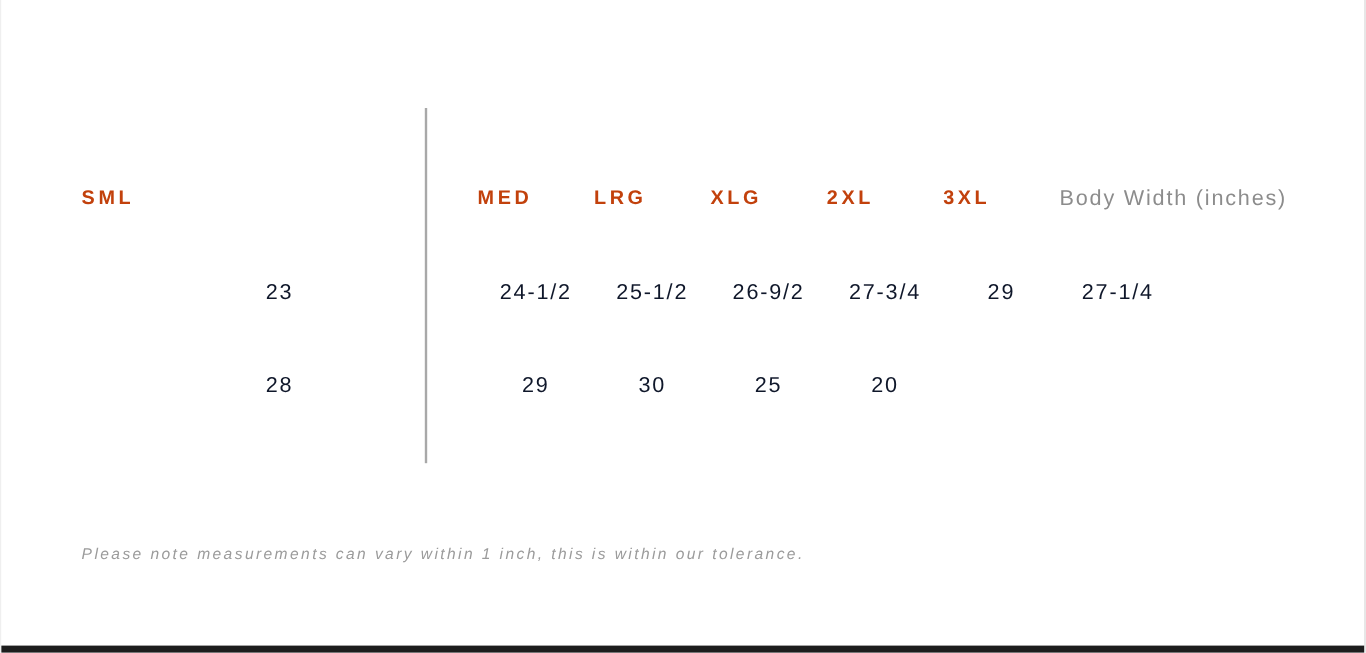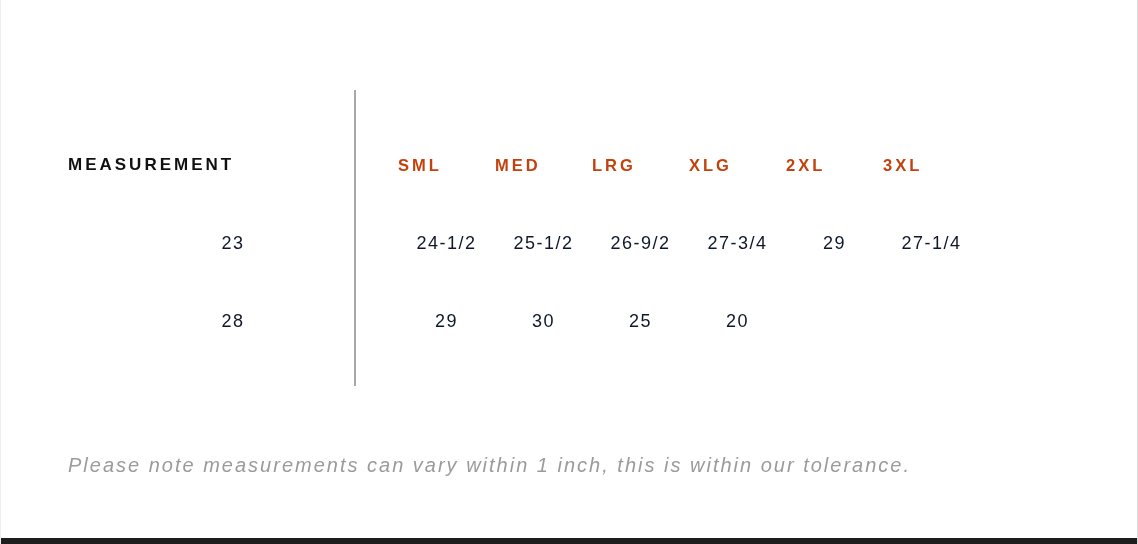--- a/index.html
+++ b/index.html
@@ -63,21 +63,21 @@
     font-size: 18px;
     color: #0f172a;
     letter-spacing: 1.5px;
     text-align: center;
   }
 
   .tolerance-note {
     position: absolute;
     left: 67px;
     top: 454px;
-    font-size: 20px;
+    font-size: 13px;
     font-style: italic;
     color: #9b9b9b;
     letter-spacing: 2px;
     white-space: nowrap;
   }
 
   .bottom-bar {
     position: absolute;
     left: 0;
     bottom: 0;
@@ -88,28 +88,28 @@
 </style>
 </head>
 <body>
 
 <div class="page">
 
   <div class="column-divider"></div>
 
   <div class="size-table">
 
-    <div class="cell head-label">MEASUREMENT</div>
     <div class="cell size-head">SML</div>
     <div class="cell size-head">MED</div>
     <div class="cell size-head">LRG</div>
     <div class="cell size-head">XLG</div>
     <div class="cell size-head">2XL</div>
     <div class="cell size-head">3XL</div>
 
+    <div class="cell row-label">Body Width (inches)</div>
     <div class="cell value">23</div>
     <div class="cell value">24-1/2</div>
     <div class="cell value">25-1/2</div>
     <div class="cell value">26-9/2</div>
     <div class="cell value">27-3/4</div>
     <div class="cell value">29</div>
 
     <div class="cell value">27-1/4</div>
     <div class="cell value">28</div>
     <div class="cell value">29</div>

